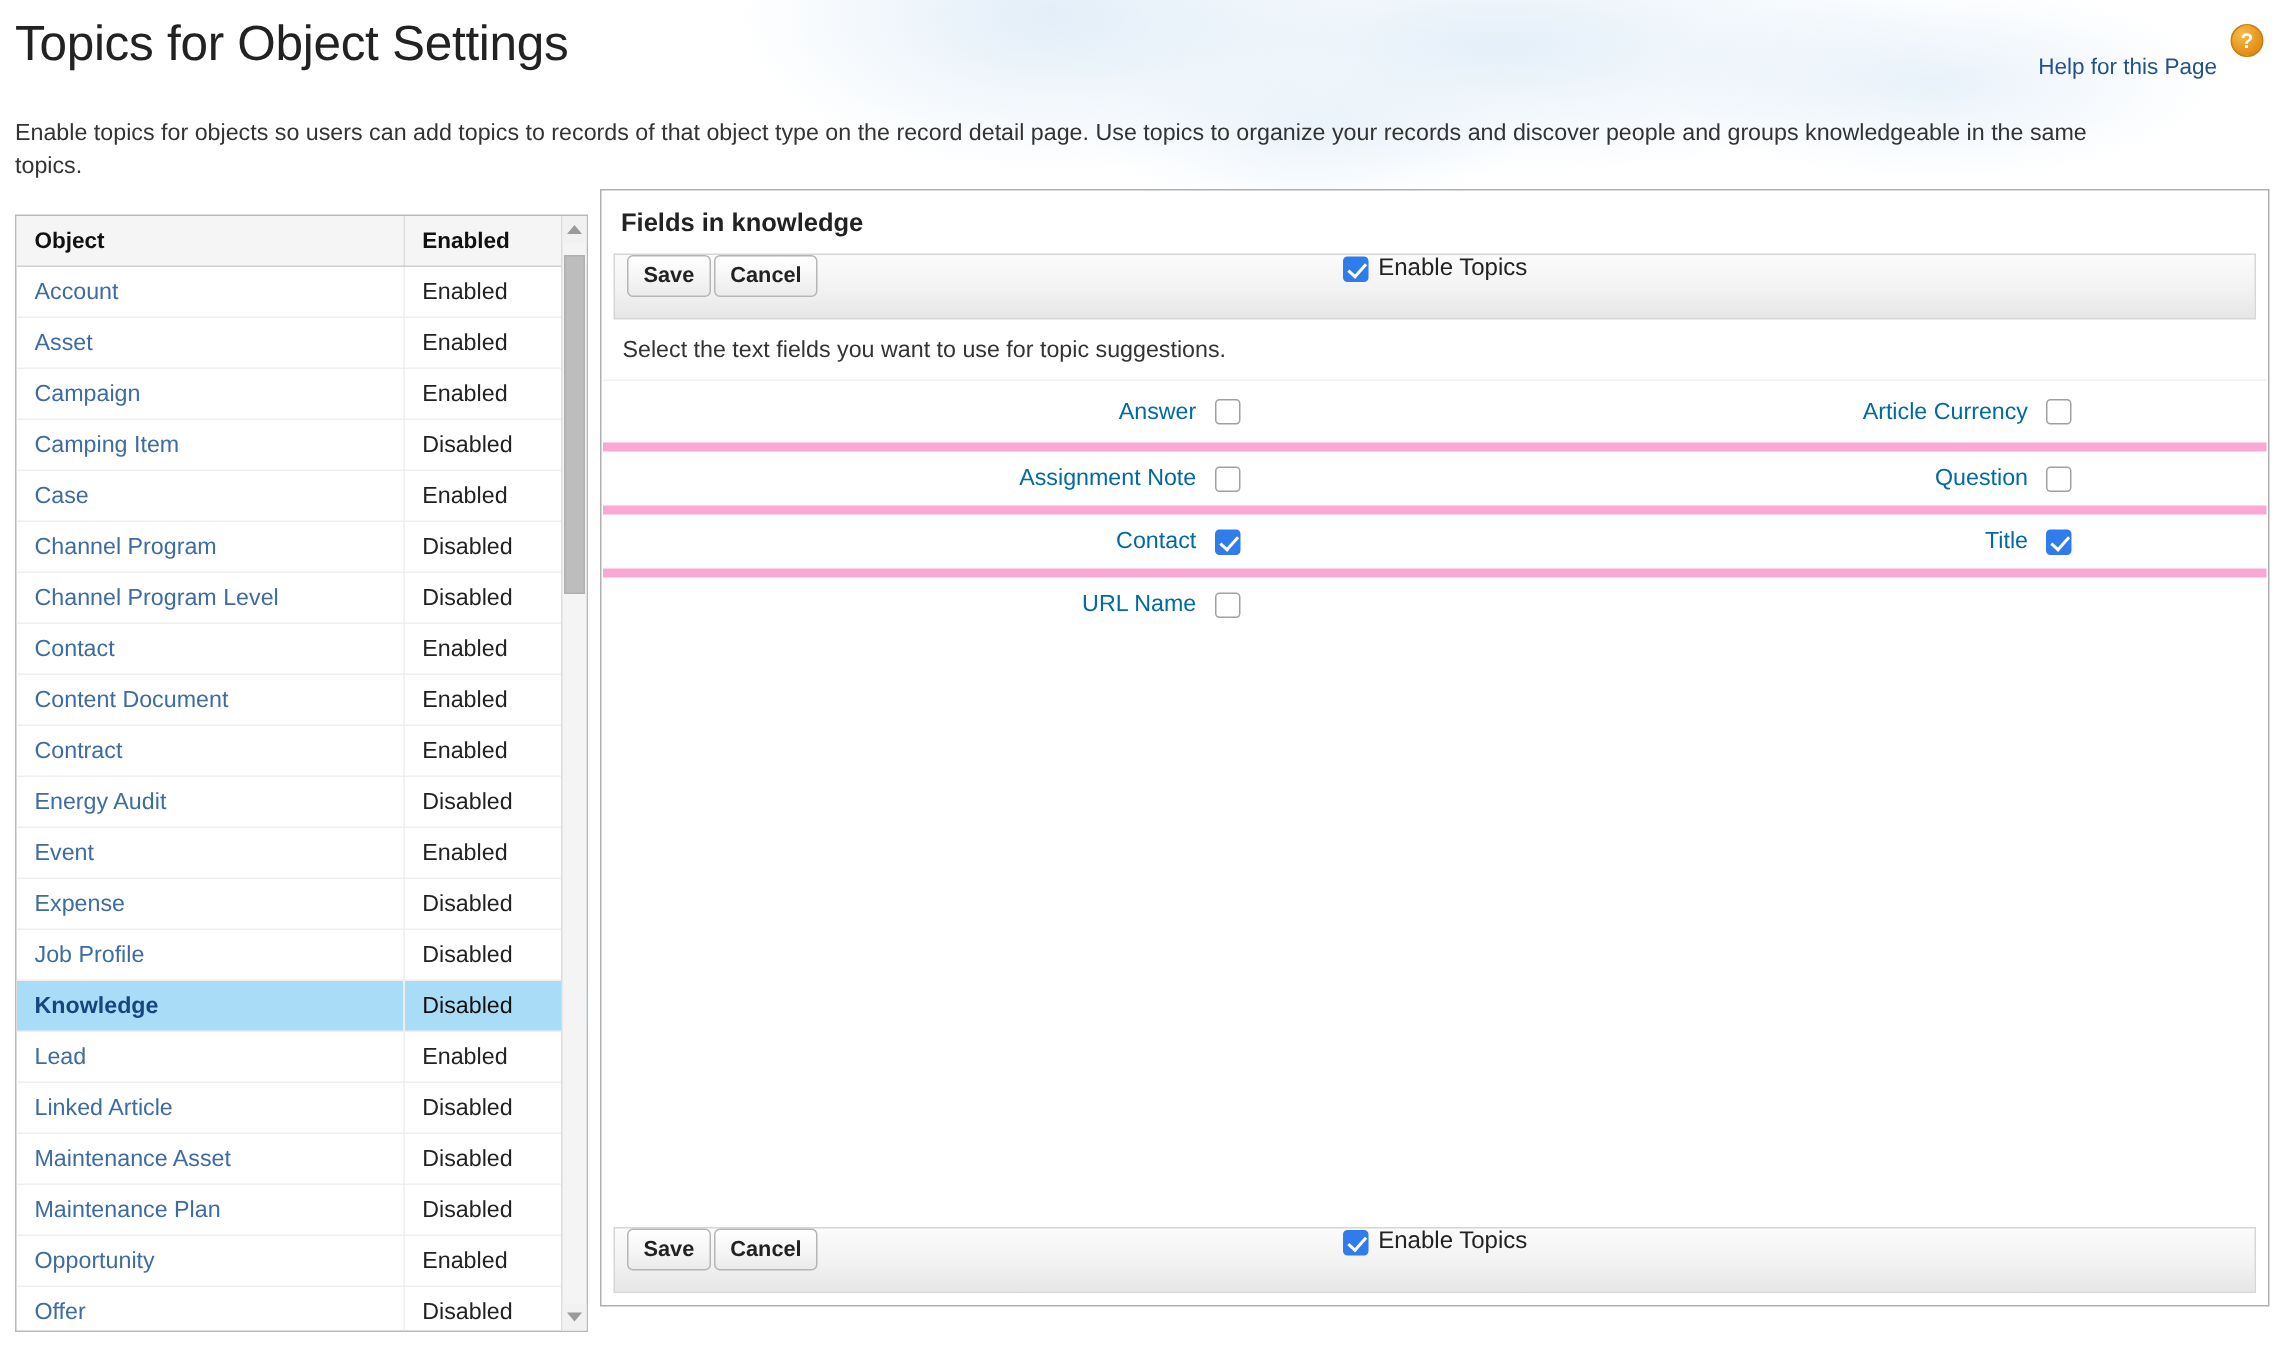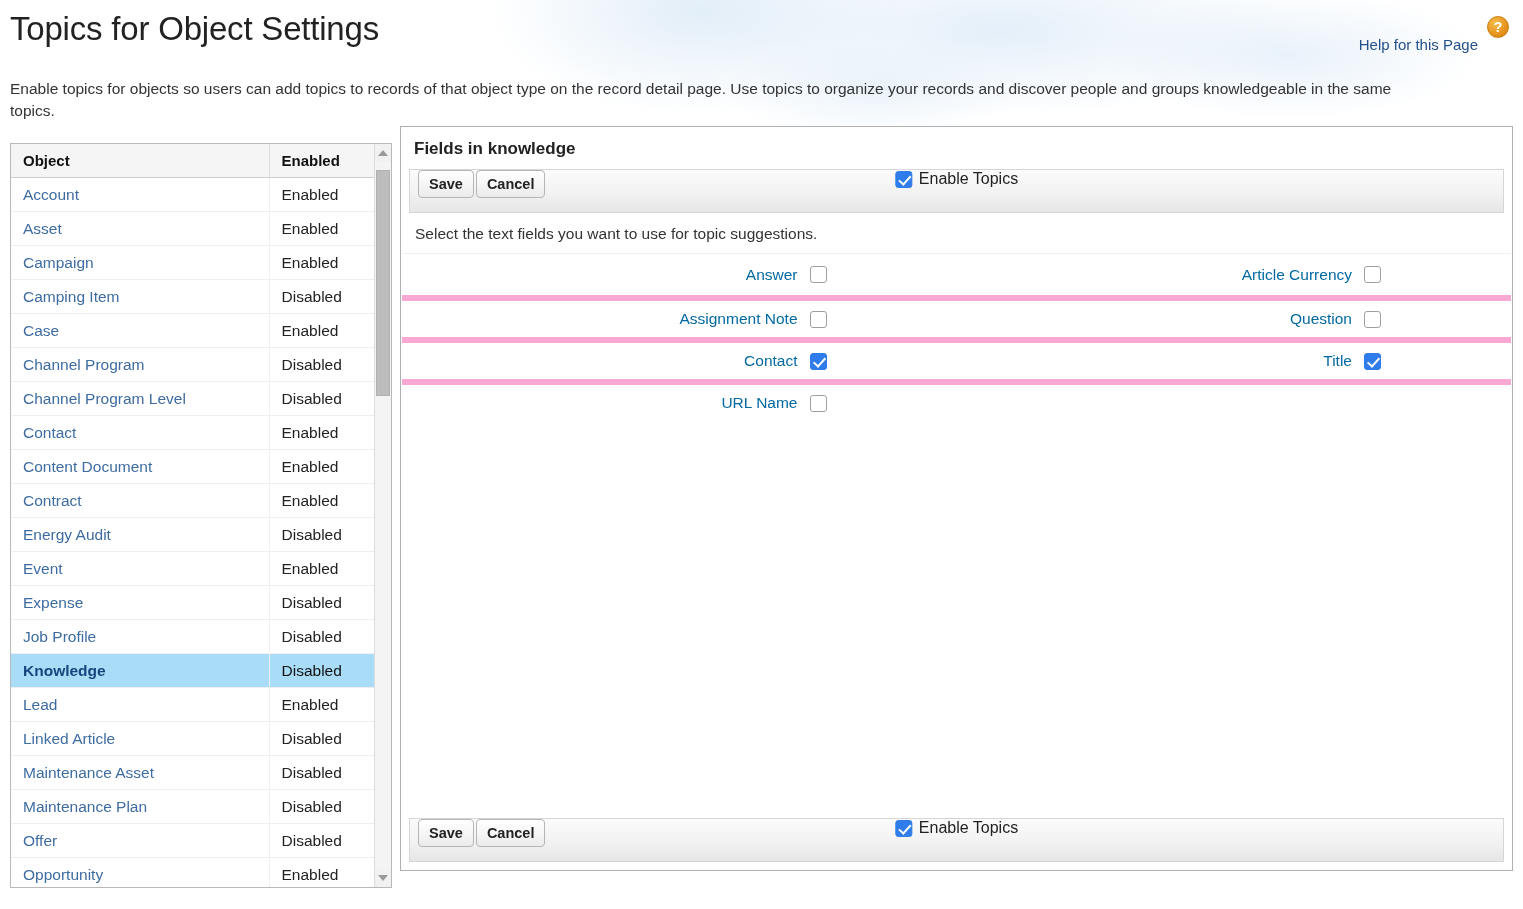--- a/index.html
+++ b/index.html
@@ -267,26 +267,26 @@
           </tr>
           <tr>
             <td class="obj-name"><span class="obj-link">Maintenance Asset</span></td>
             <td>Disabled</td>
           </tr>
           <tr>
             <td class="obj-name"><span class="obj-link">Maintenance Plan</span></td>
             <td>Disabled</td>
           </tr>
           <tr>
+            <td class="obj-name"><span class="obj-link">Opportunity</span></td>
+            <td>Enabled</td>
+          </tr>
+          <tr>
             <td class="obj-name"><span class="obj-link">Offer</span></td>
             <td>Disabled</td>
-          </tr>
-          <tr>
-            <td class="obj-name"><span class="obj-link">Opportunity</span></td>
-            <td>Enabled</td>
           </tr>
         </tbody>
     </table>
 
     <div class="scrollbar">
       <div class="sb-arrow up">
           <i></i>
         </div>
       <div class="sb-thumb"></div>
       <div class="sb-arrow down">

